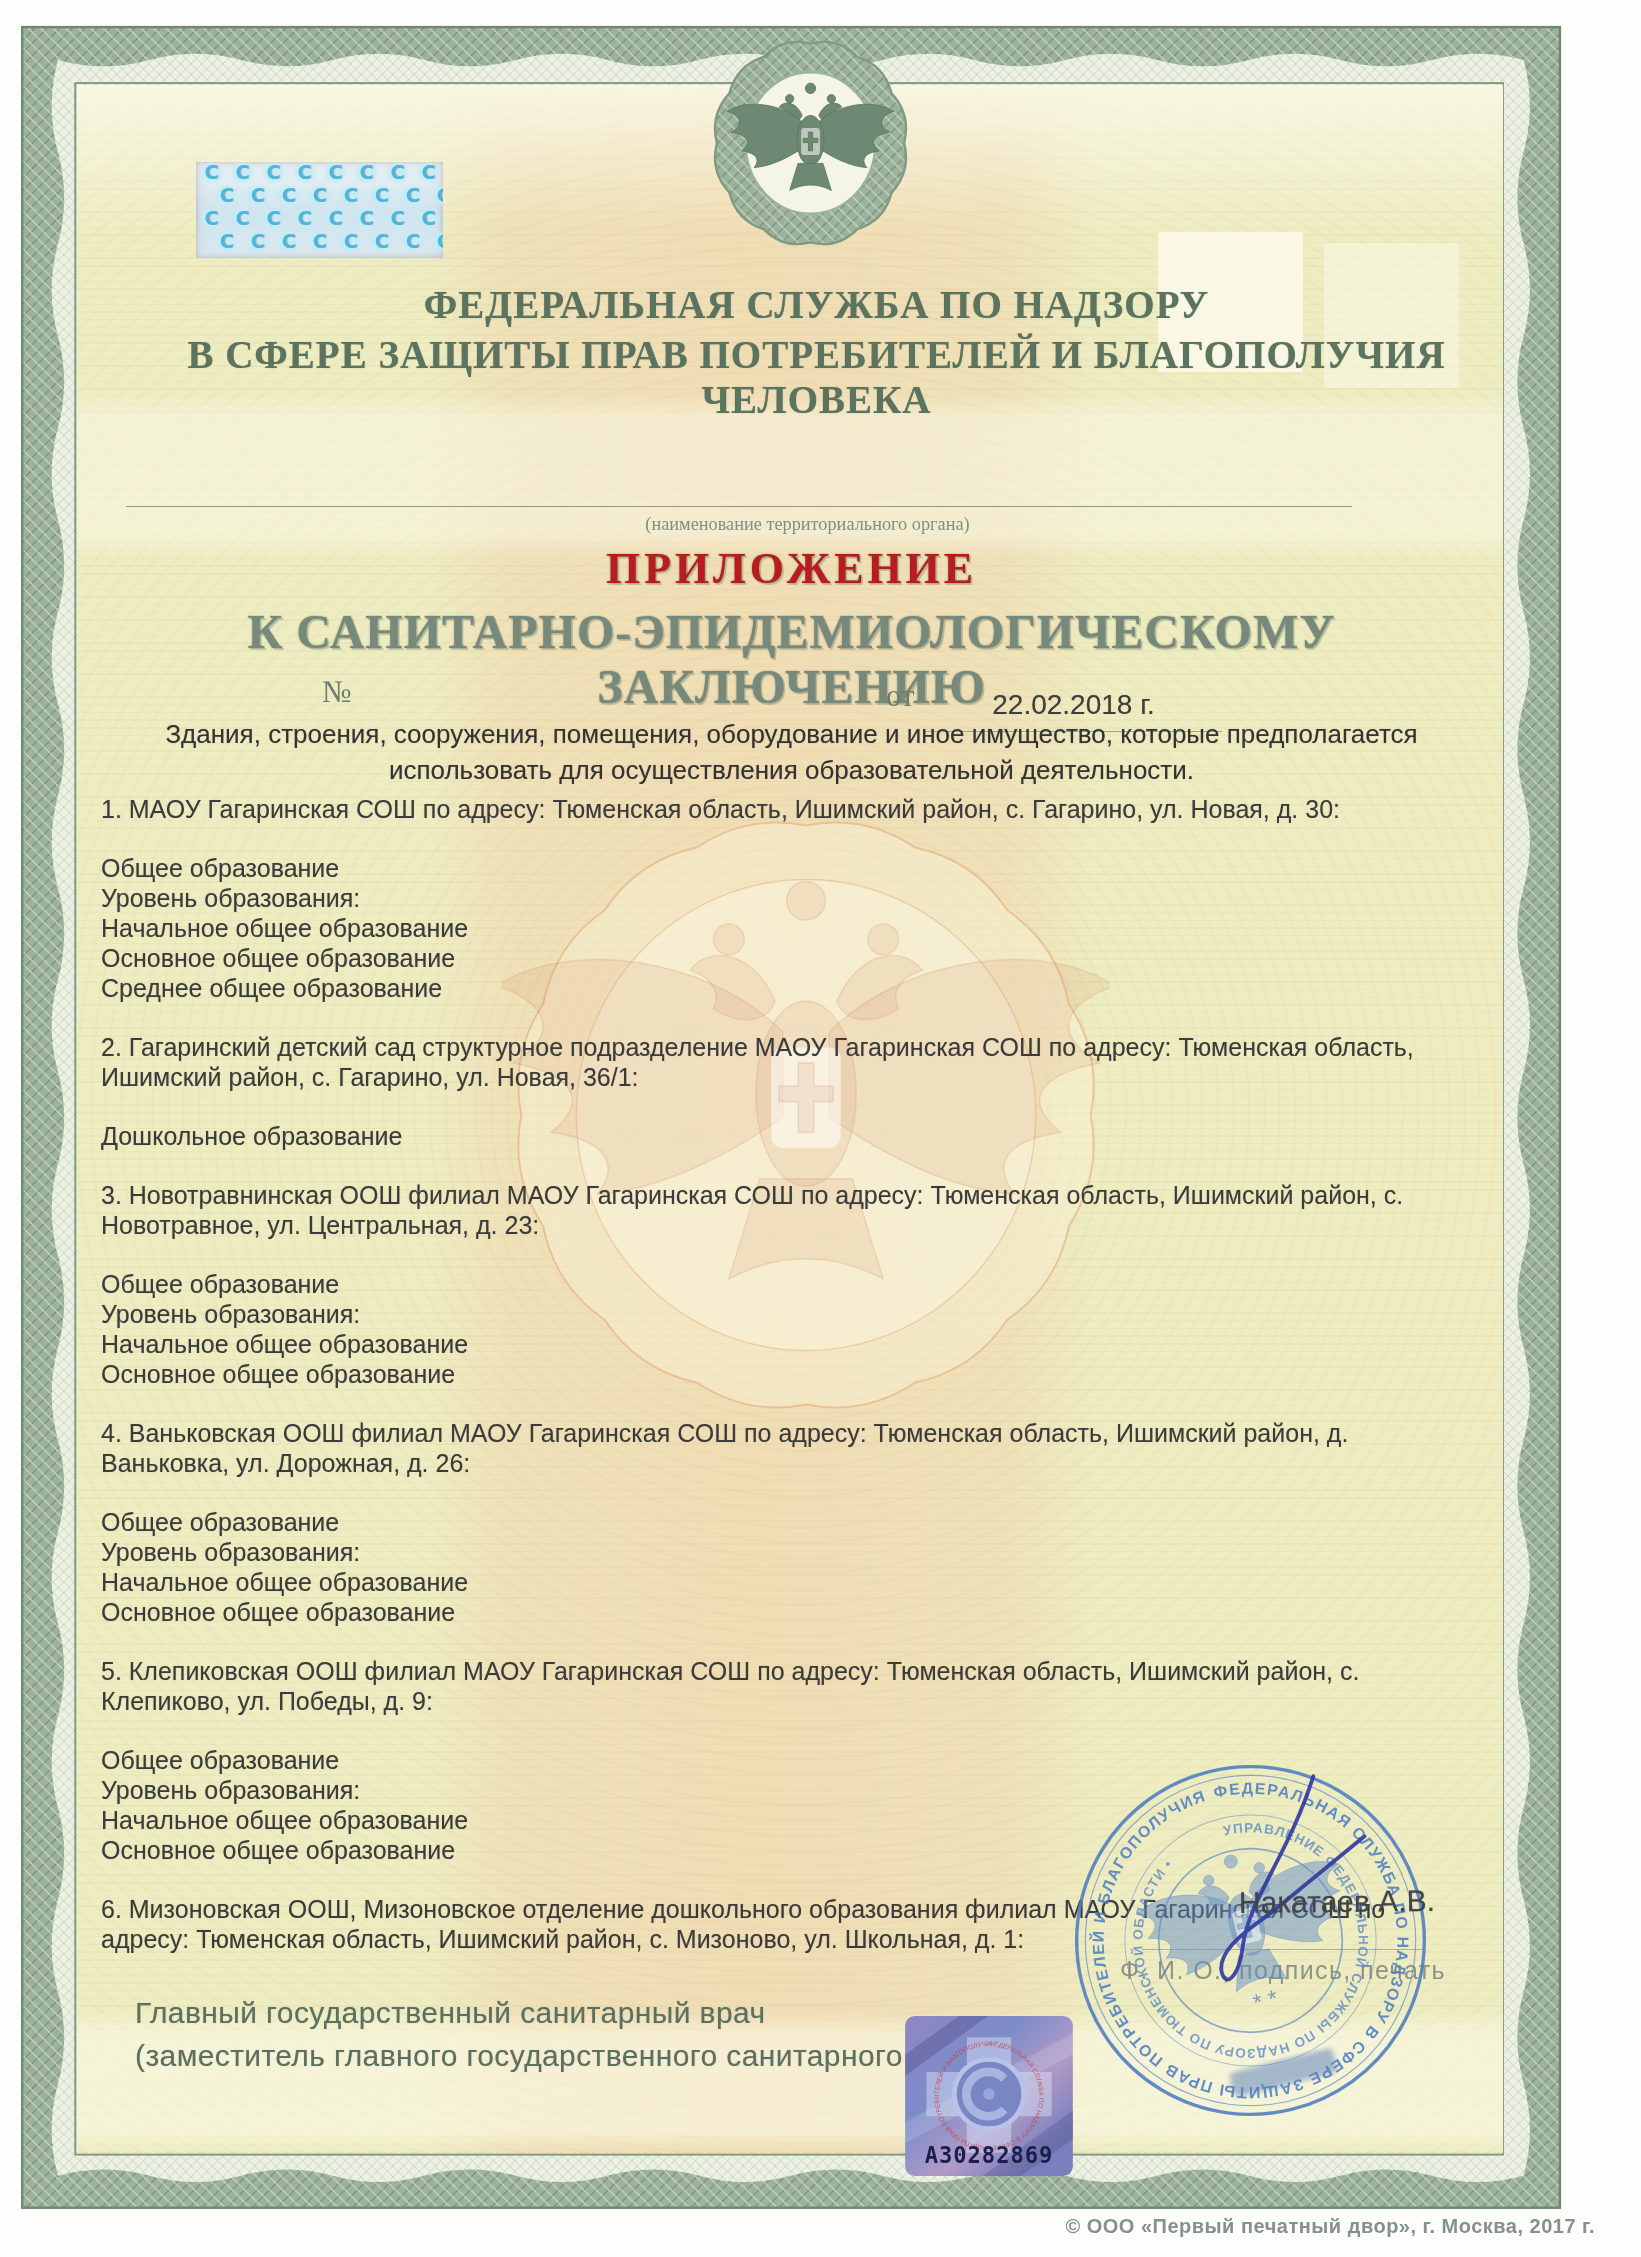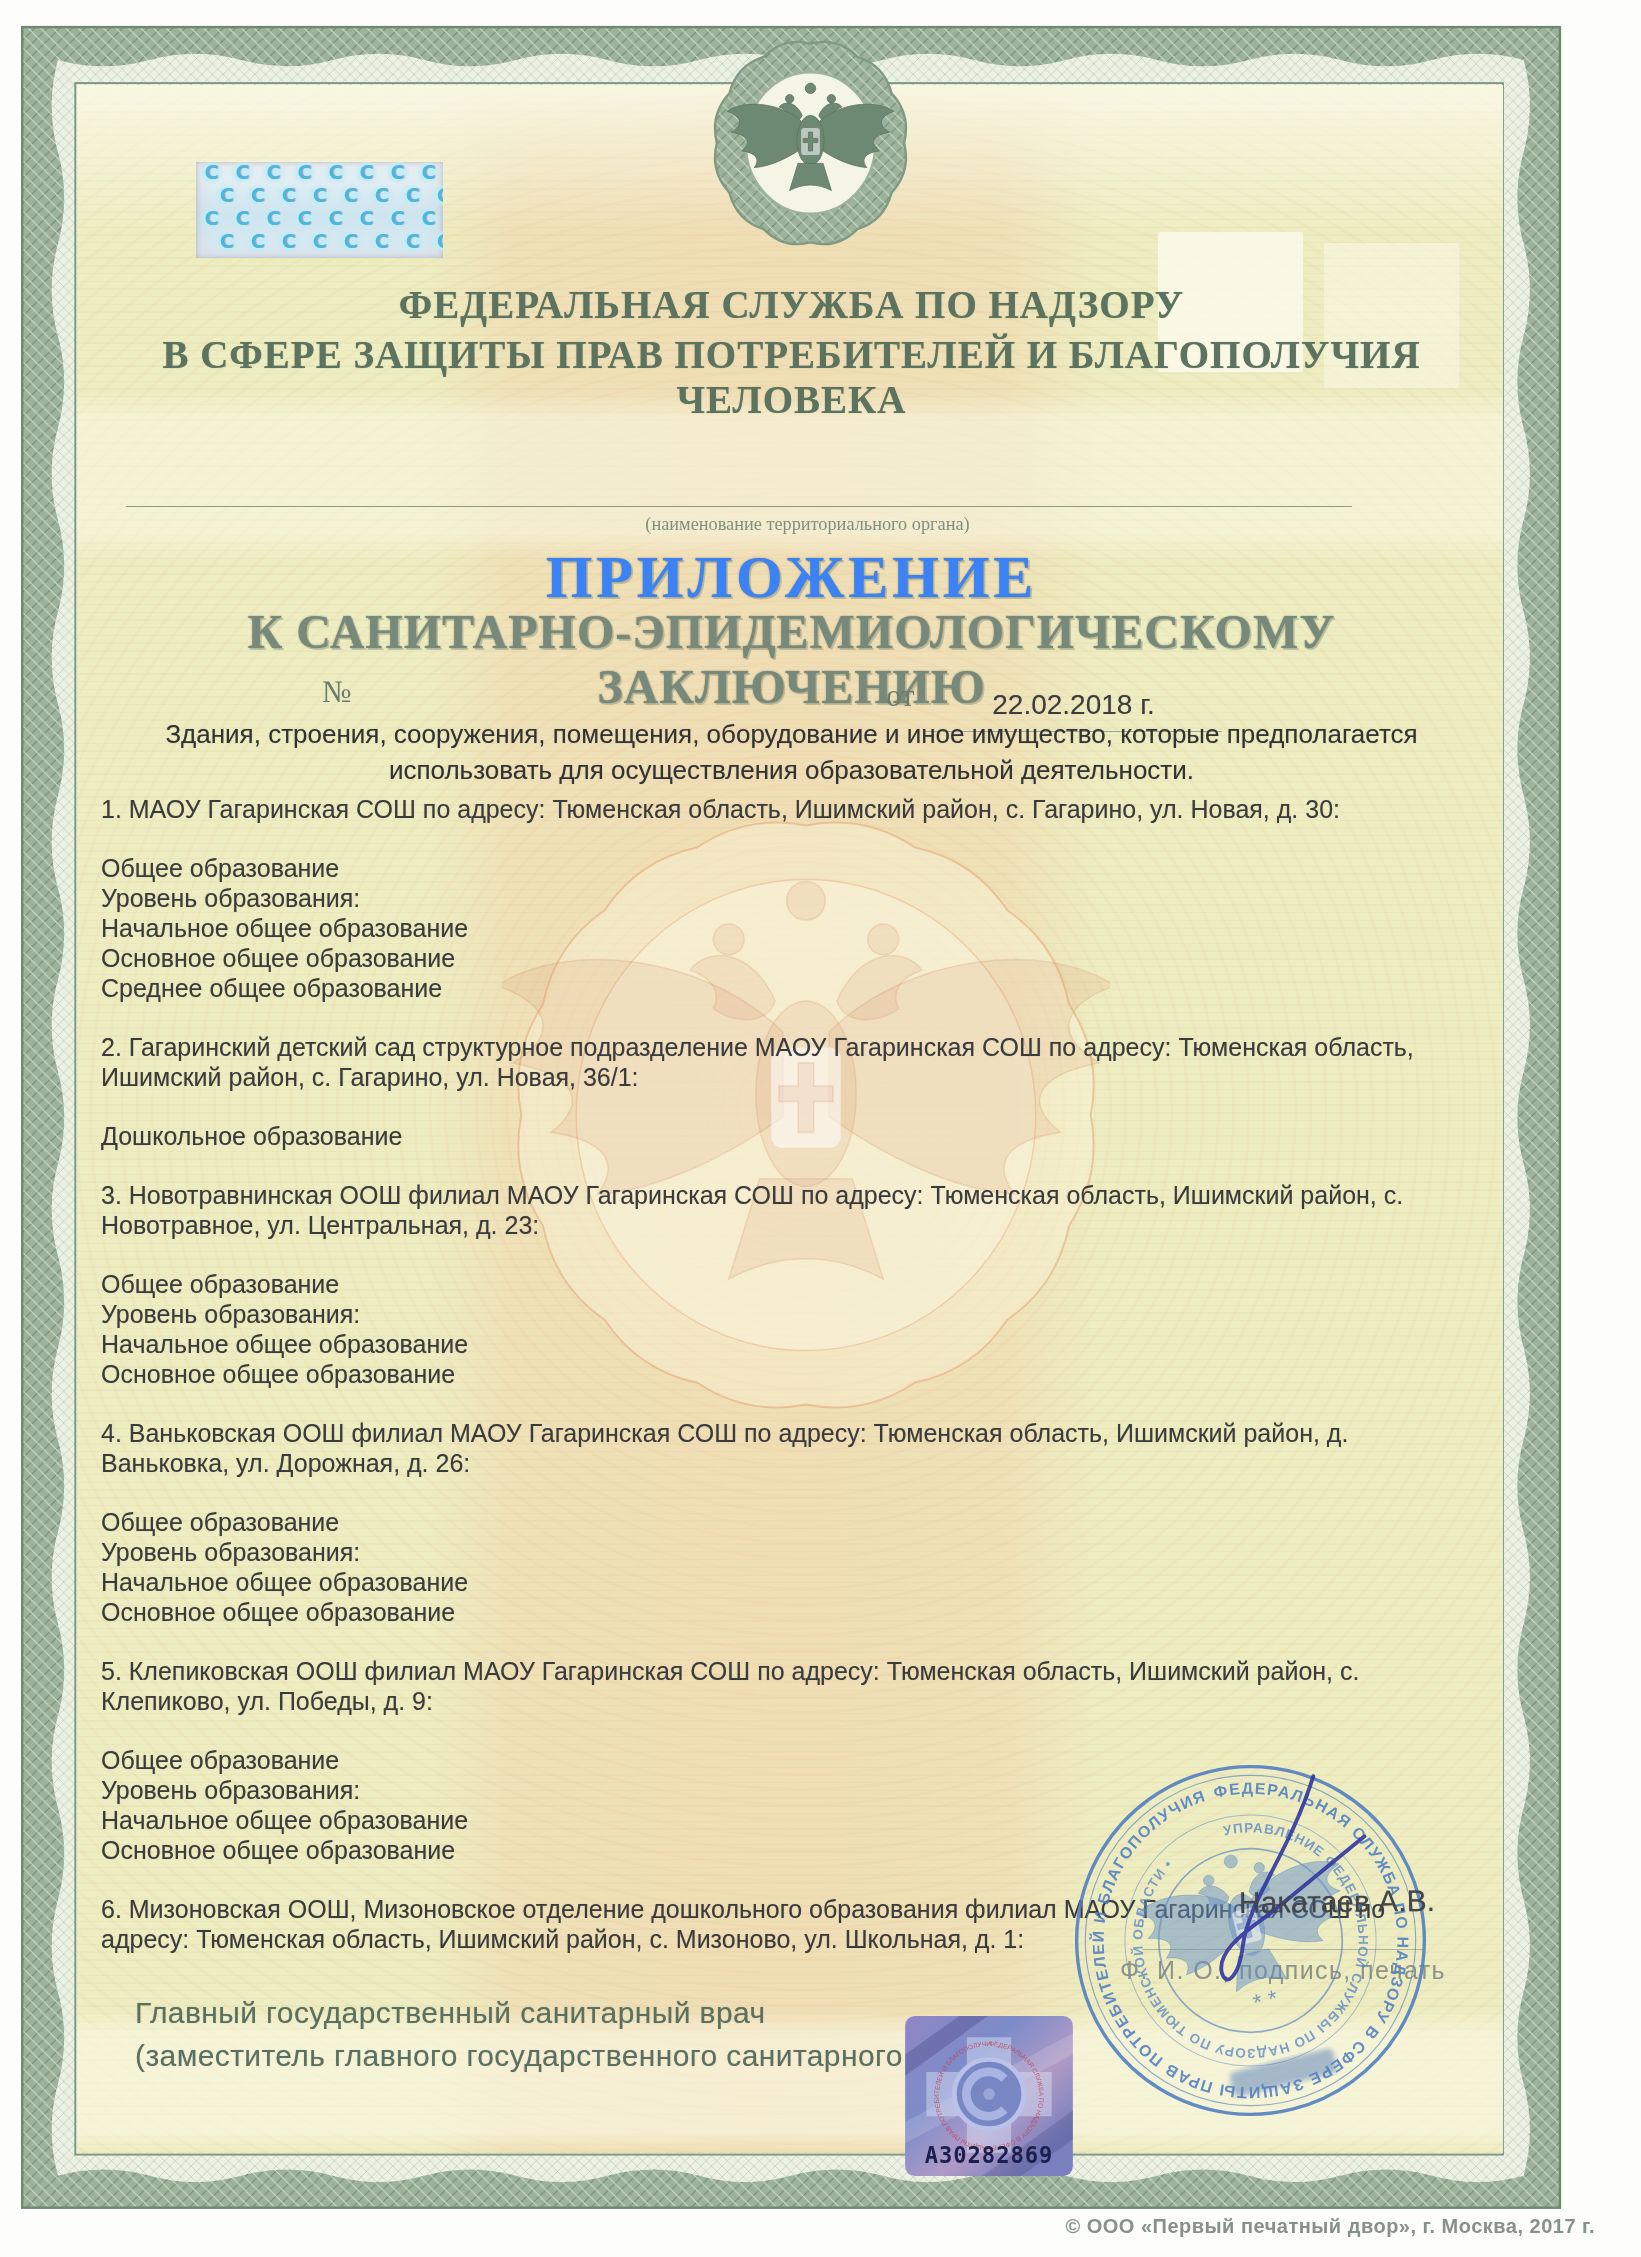--- a/index.html
+++ b/index.html
@@ -25,27 +25,27 @@
     box-shadow:inset 0 0 5.8px rgba(150,160,170,.6), inset 0 0 17.4px rgba(200,150,160,.25);}
   .holo-strip .row{white-space:nowrap;line-height:23px;height:23px;}
   .holo-strip .cell{display:inline-block;width:29px;height:21px;margin:0 1px;text-align:center;
     font:bold 19.3px/21px "DejaVu Sans",sans-serif;color:#49b8dd;border-radius:50%;
     background:radial-gradient(circle,#c4ebf6 38%, rgba(255,255,255,0) 72%);
     text-shadow:1px 0 0 rgba(235,140,160,.7);}
   .holo-strip .row.odd{padding-left:15.4px;}
 
   .hdr{position:absolute;left:77px;width:1429px;text-align:center;color:#57705c;}
   .agency{font-family:"Liberation Serif","DejaVu Serif",serif;font-weight:bold;font-size:39px;
-    letter-spacing:1px;color:#5b735f;text-shadow:0 0 1px rgba(70,95,75,.5);}
+    letter-spacing:1px;color:#5b735f;text-shadow:0 0 1px rgba(70,95,75,.5);padding-left:25px;}
   .territorial{font-size:26px;line-height:34px;color:#3a3a3a;text-shadow:0 0 1px rgba(40,40,40,.3);}
   .rule{position:absolute;left:126px;top:506px;width:1226px;height:0;border-top:1.9px solid #6a7d6e;opacity:.75;}
   .caption-small{position:absolute;left:77px;top:514px;width:1429px;text-align:center;
     font-family:"Liberation Serif","DejaVu Serif",serif;font-size:18.3px;color:#7d9183;padding-left:16px;}
-  .title1{font-family:"Liberation Serif","DejaVu Serif",serif;font-weight:bold;font-size:60px;
-    letter-spacing:3.9px;color:#3b82f6;text-shadow:0 0 1.9px rgba(60,80,62,.55),1.9px 1.9px 0 rgba(100,115,100,.30);}
+  .title1{font-family:"Liberation Serif","DejaVu Serif",serif;font-weight:bold;font-size:44px;
+    letter-spacing:3.9px;color:#b91c1c;text-shadow:0 0 1.9px rgba(60,80,62,.55),1.9px 1.9px 0 rgba(100,115,100,.30);}
   .title2{font-family:"Liberation Serif","DejaVu Serif",serif;font-weight:bold;font-size:48px;
     letter-spacing:1px;color:#76897b;text-shadow:0 0 1.9px rgba(60,80,62,.55),1.9px 1.9px 0 rgba(100,115,100,.30);}
 
   .num-label{position:absolute;font-family:"Liberation Serif","DejaVu Serif",serif;
     font-size:31px;color:#6a7d6c;}
   .num-line{position:absolute;height:42px;border-bottom:1.9px solid #97a697;text-align:center;
     font-size:28px;color:#3d3d3d;text-shadow:0 0 1px rgba(40,40,40,.3);}
   .subject{position:absolute;left:106px;top:716px;width:1371px;text-align:center;
     font-size:26px;line-height:36px;color:#333;text-shadow:0 0 1px rgba(40,40,40,.3);}
 

